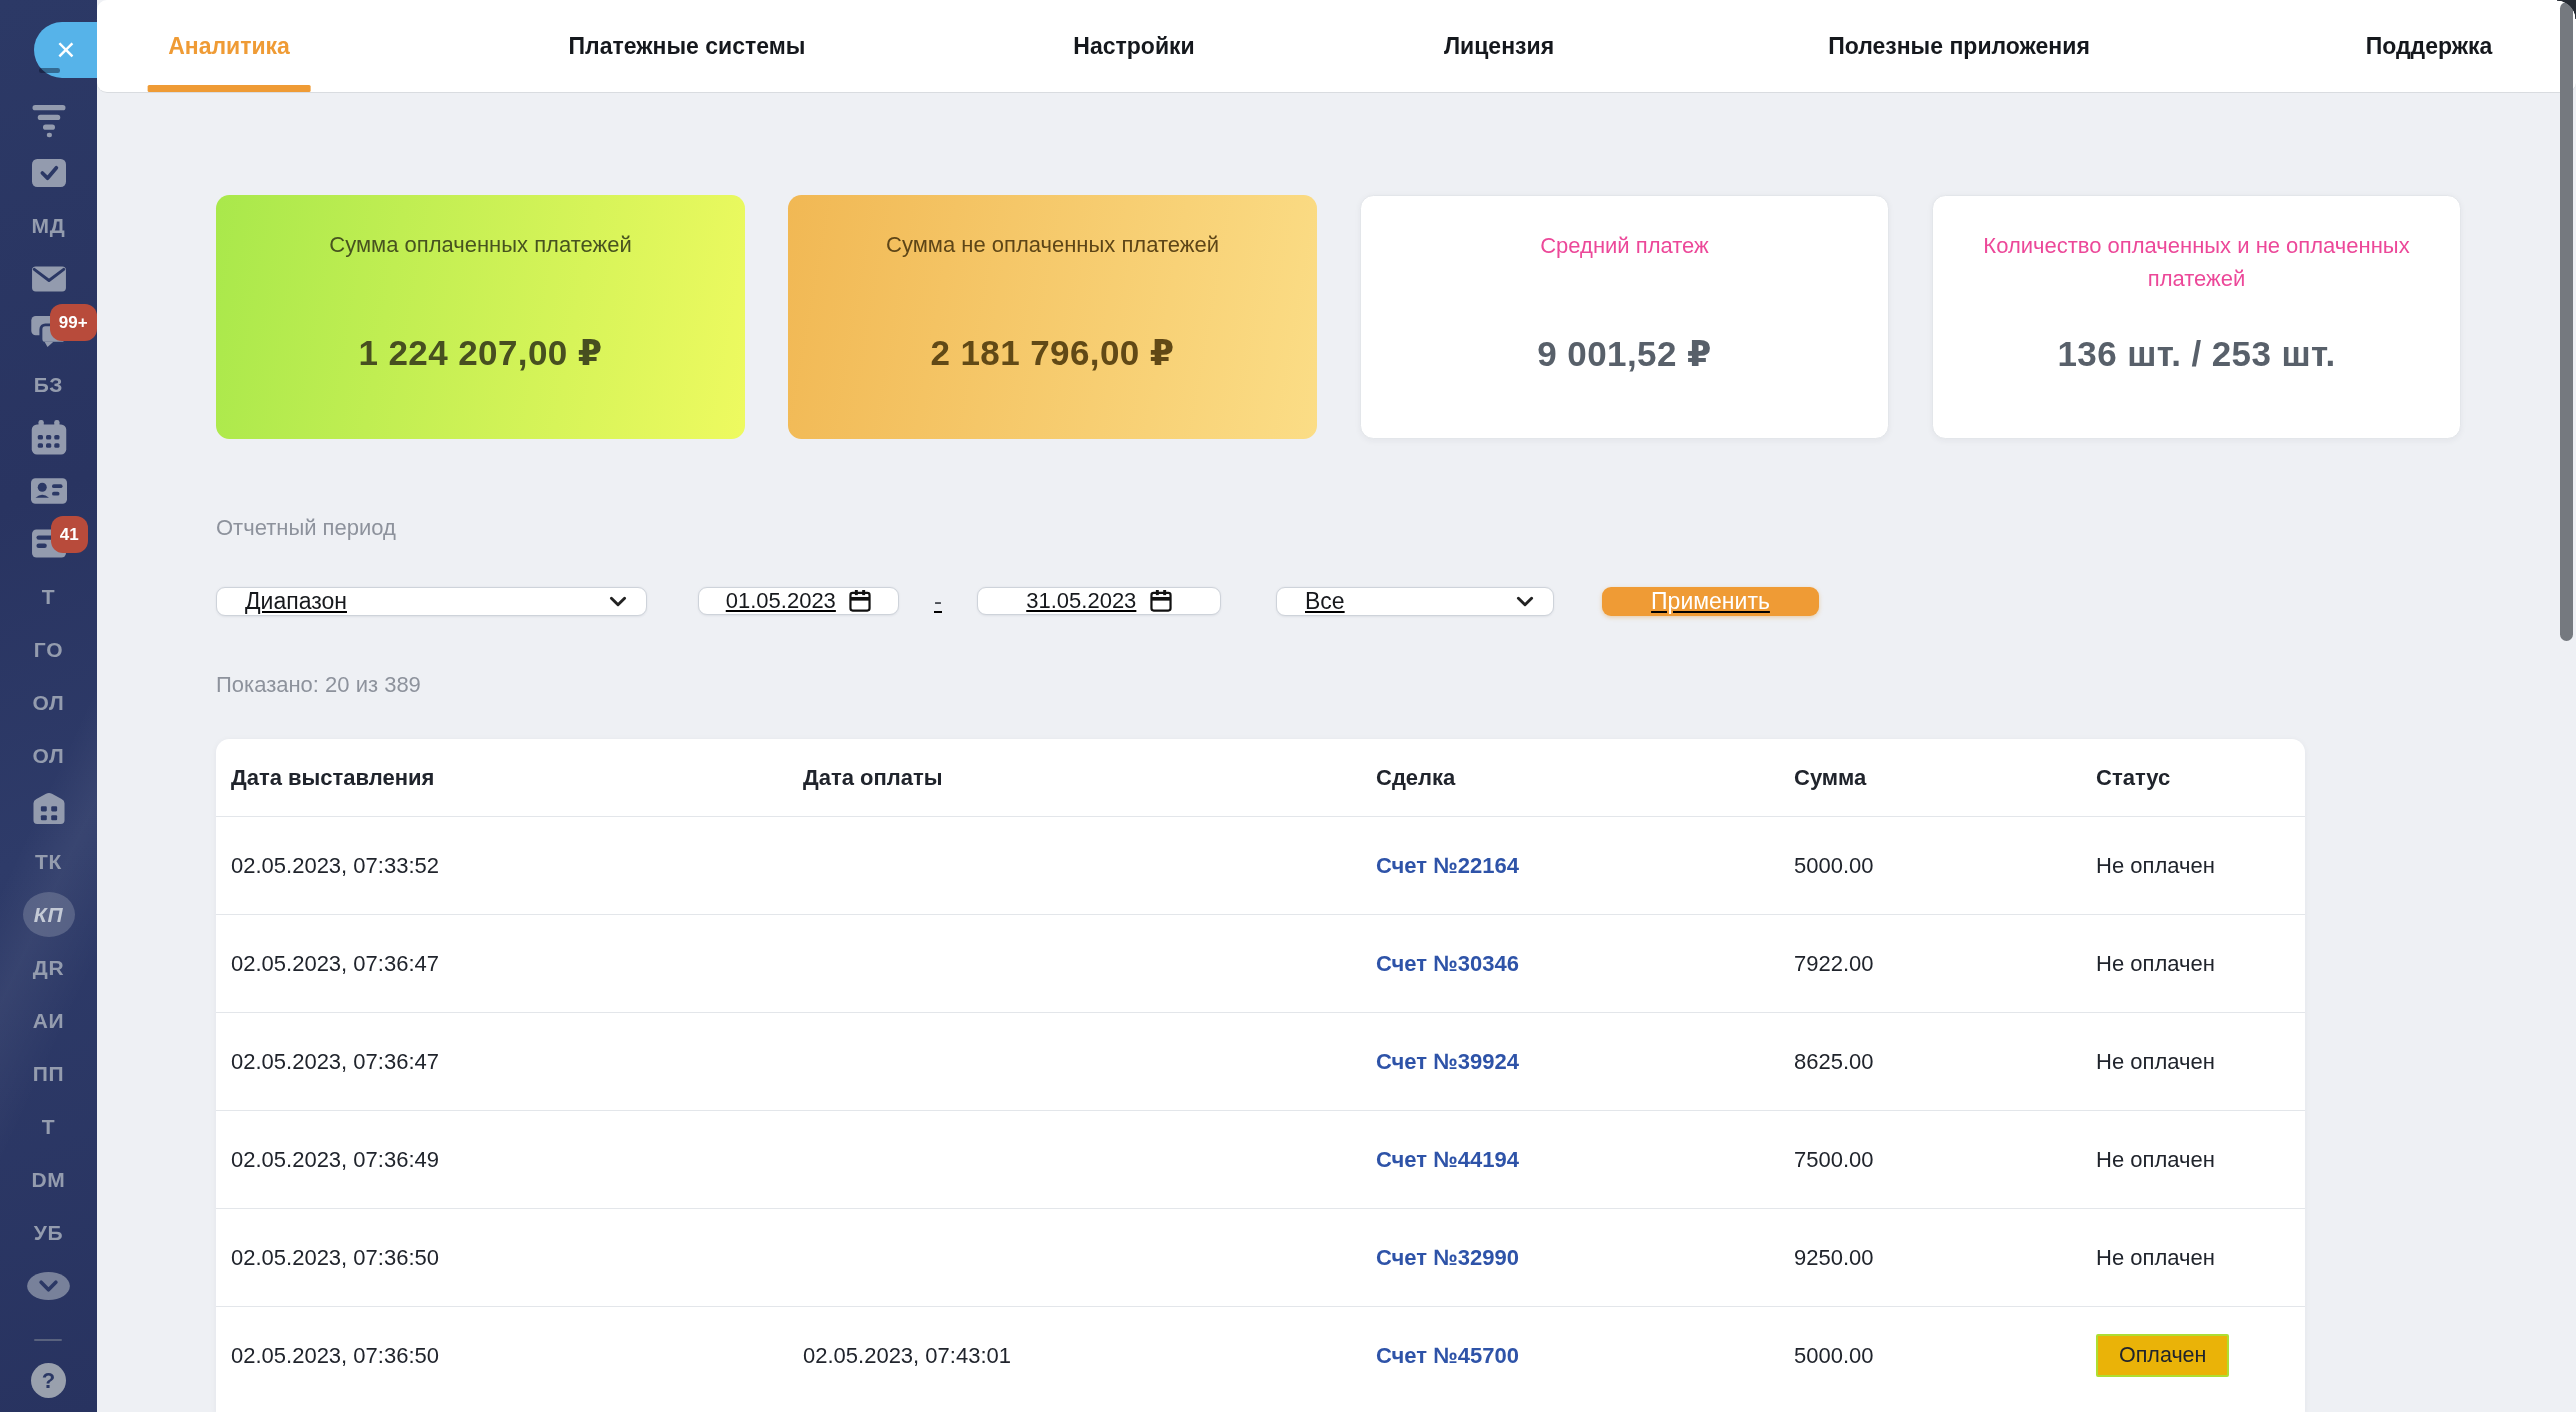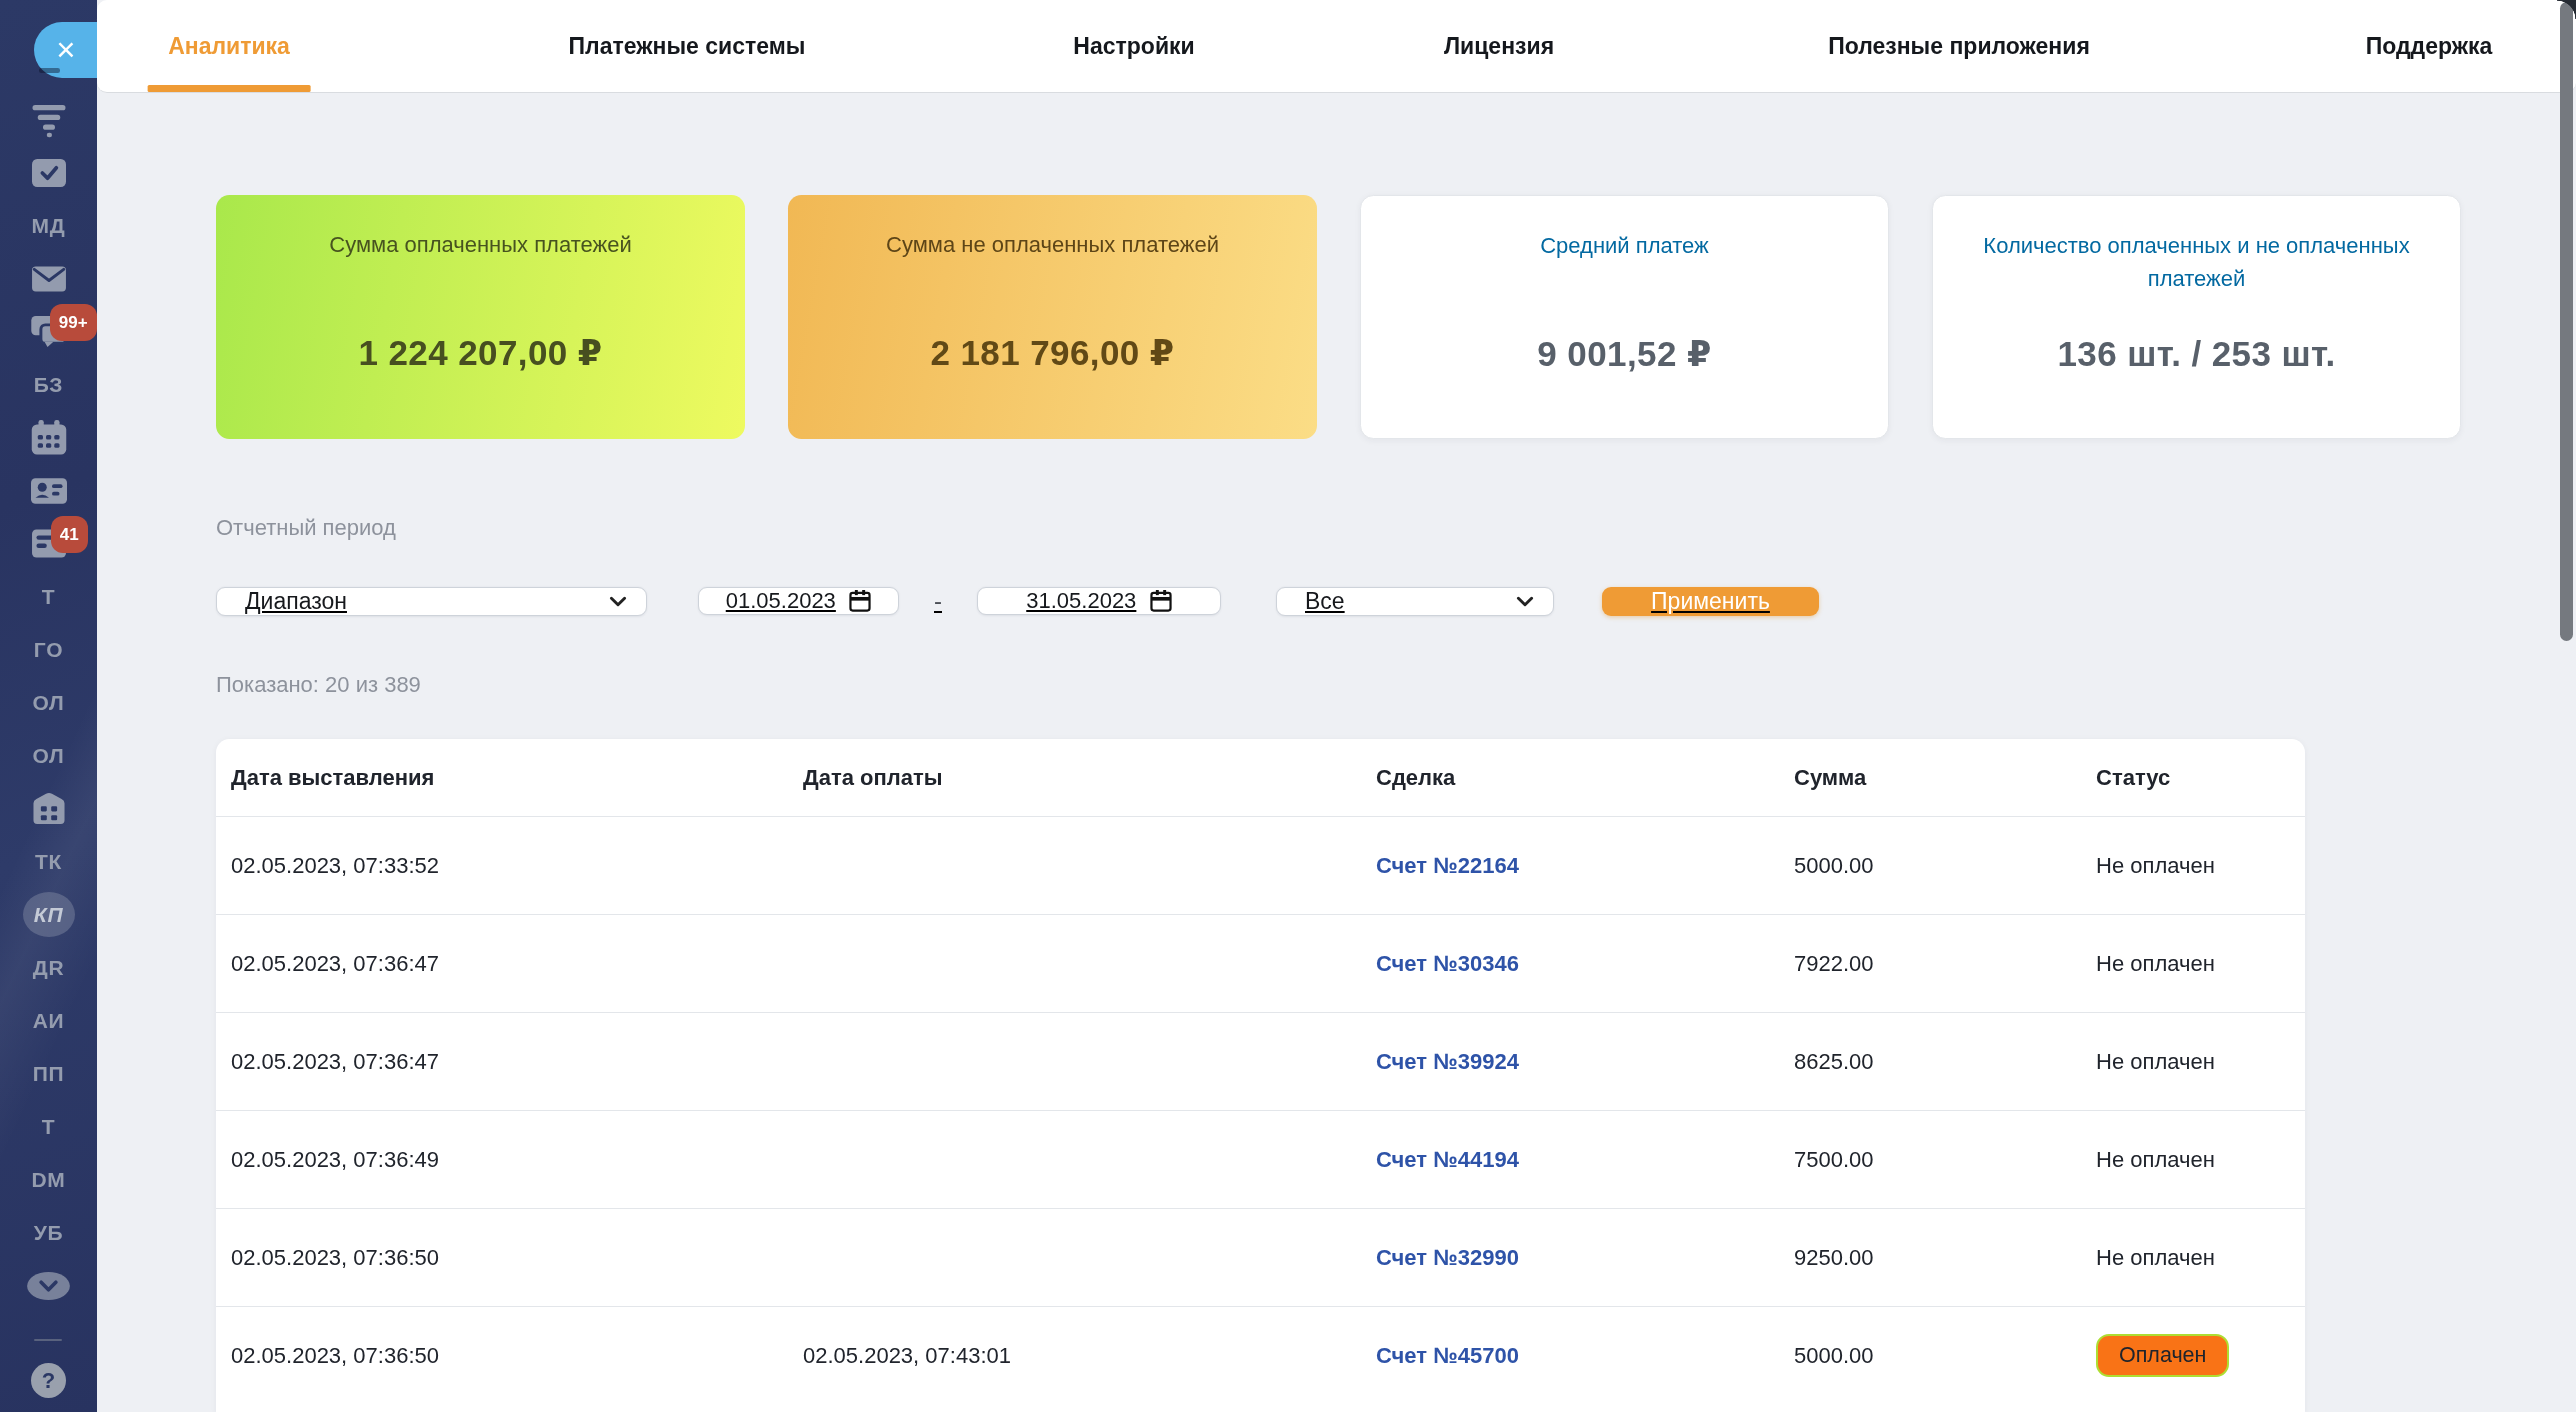--- a/index.html
+++ b/index.html
@@ -70,21 +70,21 @@
   .card{
     width:529px;height:244px;border-radius:13.4px;position:relative;box-sizing:border-box;
   }
   .card.green{background:linear-gradient(100deg,#a9e84b,#eefa60);}
   .card.green .card-title{color:#47531f;}
   .card.green .card-value{color:#474f20;}
   .card.orange{background:linear-gradient(100deg,#f1b854,#fbdd86);}
   .card.orange .card-title{color:#5d4517;}
   .card.orange .card-value{color:#614916;}
   .card.white{background:#fff;border:1.5px solid #e3e6ea;box-shadow:0 1.5px 6px rgba(30,40,60,.05);}
-  .card.white .card-title{color:#0369a1;}
+  .card.white .card-title{color:#ec4899;}
   .card.white .card-value{color:#58606a;}
   .card-title{
     position:absolute;top:33px;left:45px;right:45px;text-align:center;
     font-size:22px;line-height:33px;font-weight:400;
   }
   .card-value{
     position:absolute;top:138px;left:0;width:100%;text-align:center;
     font-size:35px;font-weight:700;letter-spacing:0.4px;
   }
   
@@ -119,22 +119,22 @@
   .trow{
     display:grid;grid-template-columns:572px 573px 418px 302px 1fr;
     align-items:center;
   }
   .trow>div{padding-left:15px;font-size:22px;color:#20242c;white-space:nowrap;}
   .thead{height:77px;}
   .thead>div{font-weight:700;}
   .tbody-row{height:97px;border-top:1.5px solid #e3e6ea;}
   .deal-link{color:var(--link);font-weight:700;cursor:pointer;}
   .status-badge{
-    display:inline-block;border:2.2px solid #aede32;border-radius:13px;
-    padding:7.4px 21px;font-size:21.5px;color:#20242c;background:#f97316;
+    display:inline-block;border:2.2px solid #aede32;border-radius:2px;
+    padding:7.4px 21px;font-size:21.5px;color:#20242c;background:#eab308;
   }
   
   .scroll-thumb{
     position:absolute;right:3px;top:1.5px;width:13.4px;height:639px;
     background:#75797f;border-radius:7.4px;z-index:5;cursor:pointer;
   }
   .win-corner{
     position:absolute;right:0;top:0;width:19.3px;height:19.3px;z-index:6;pointer-events:none;
     background:radial-gradient(circle at 0 100%,rgba(0,0,0,0) 18px,#262b33 18.6px);
   }

